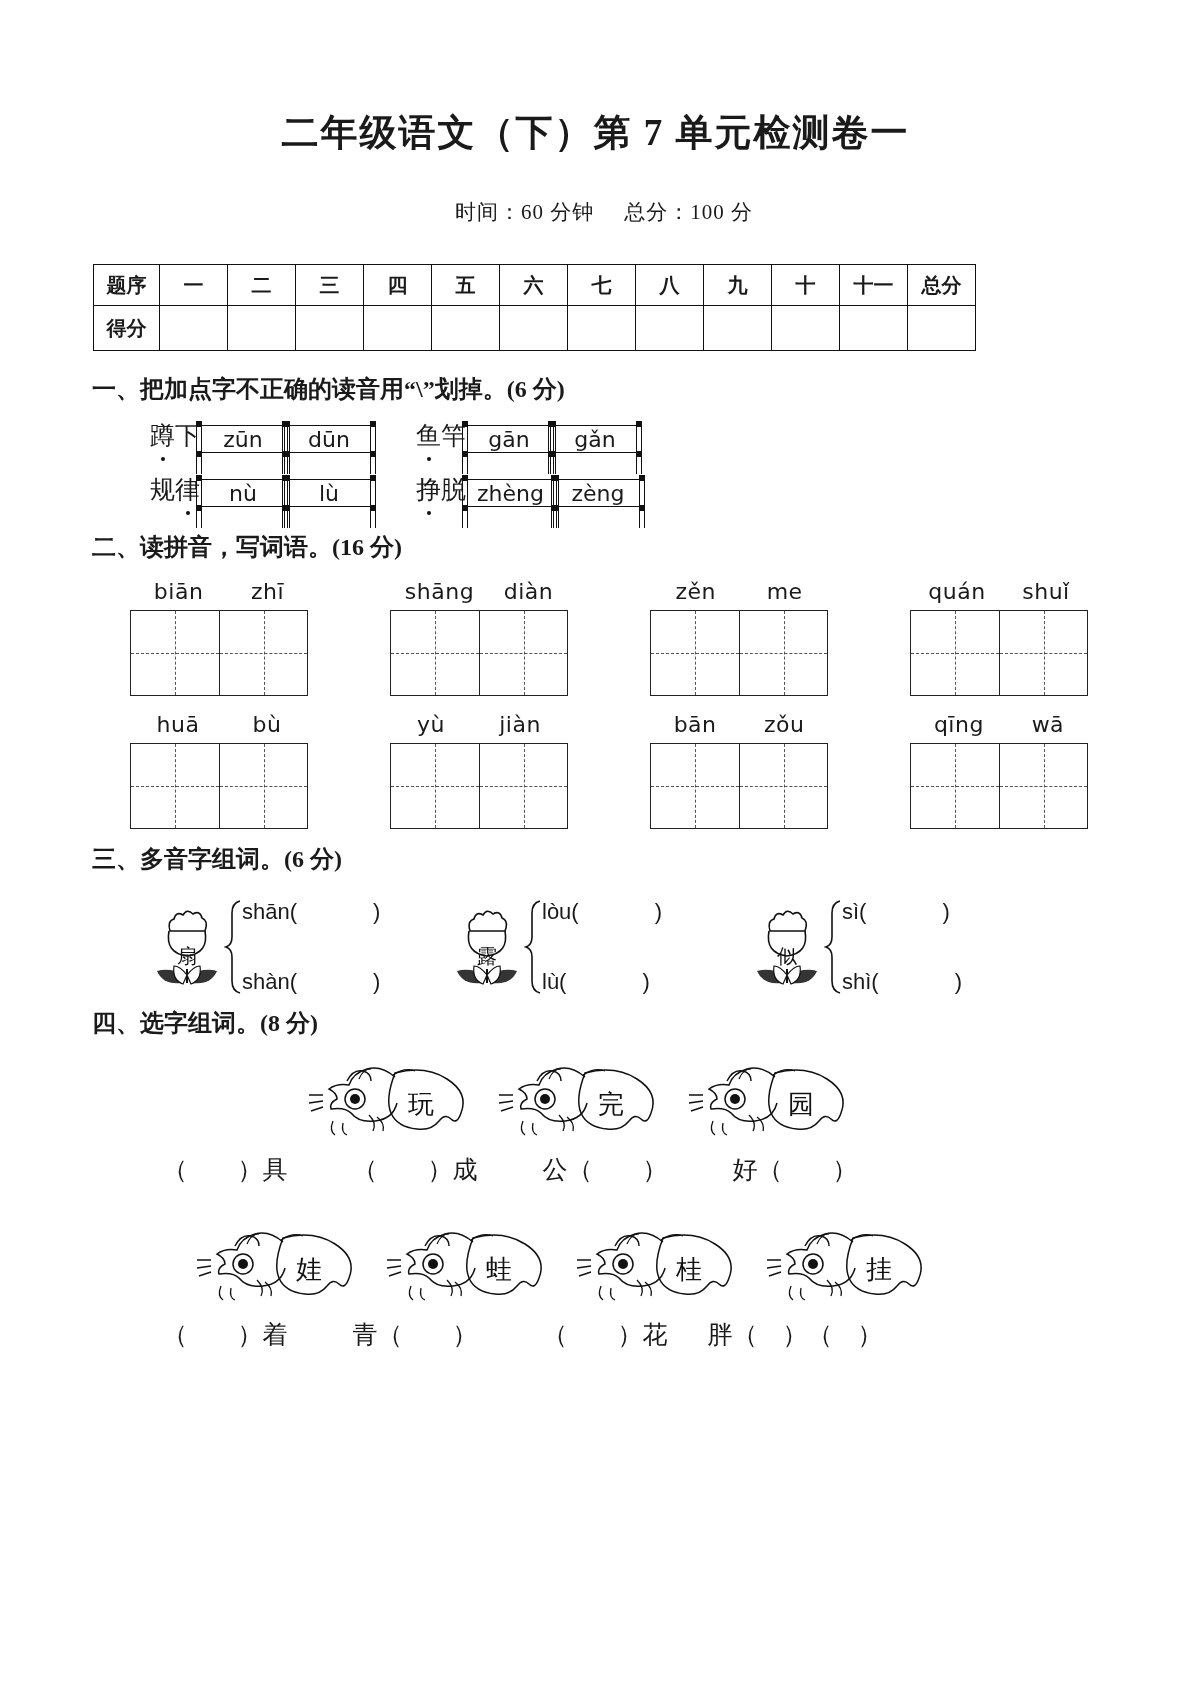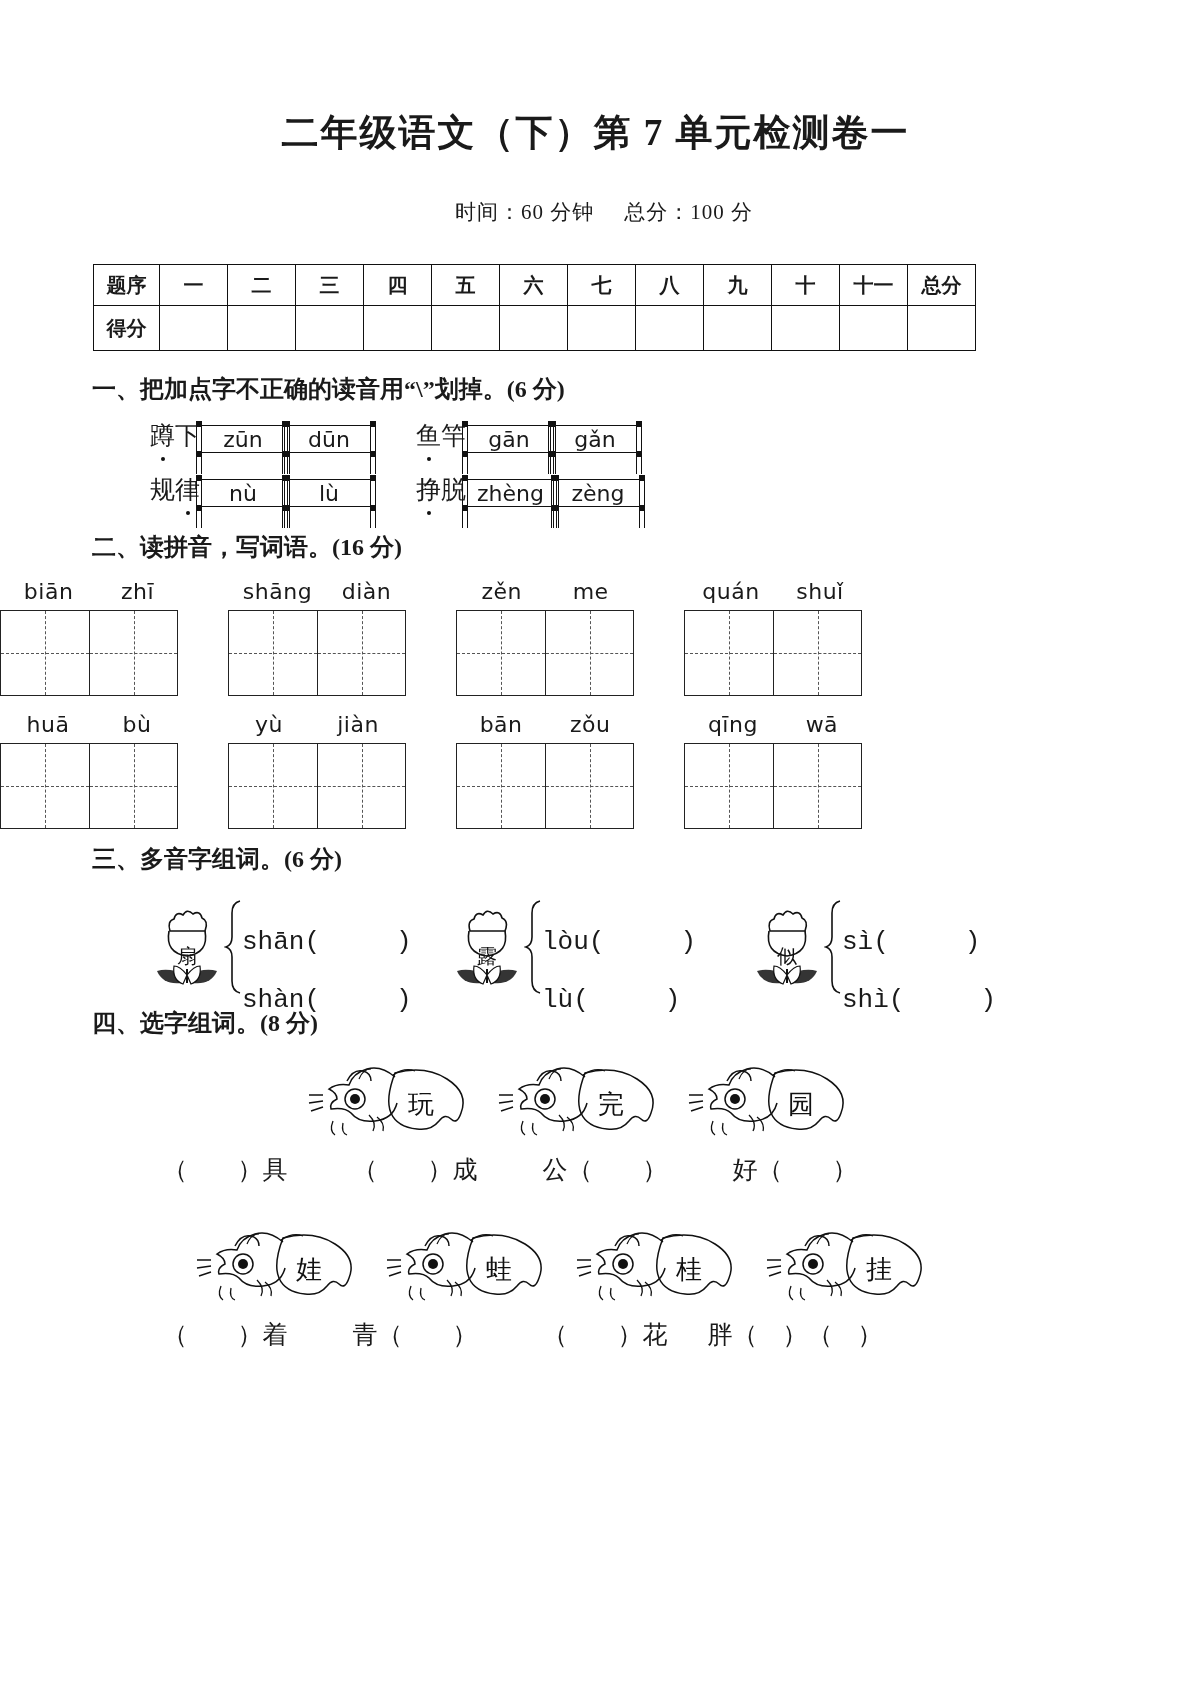--- a/index.html
+++ b/index.html
@@ -106,21 +106,21 @@
   .scroll-box .nub {
     position: absolute; width: 6px; height: 6px; background: #111;
   }
   .nub.tl { top: -5px; left: -6px; }
   .nub.bl { bottom: -5px; left: -6px; }
   .nub.tr { top: -5px; right: -6px; }
   .nub.br { bottom: -5px; right: -6px; }
 
   
   .ex2 { margin-top: 18px; }
-  .ex2-row { display: flex; margin-top: 16px; }
+  .ex2-row { display: flex; margin-left: 130px; margin-top: 16px; gap: 32px; }
   .ex2-item { width: 228px; }
   .ex2-pinyin {
     font-size: 22px;
     font-family: "DejaVu Sans", sans-serif;
     text-align: center;
     width: 178px;
     display: flex;
     justify-content: space-around;
     margin-bottom: 6px;
     letter-spacing: 0.5px;
@@ -146,24 +146,23 @@
   }
 
   
   .ex3 { margin-top: 14px; }
   .ex3-row { display: flex; margin-left: 150px; margin-top: 24px; }
   .ex3-item { display: flex; align-items: center; width: 300px; }
   .flower { width: 74px; height: 92px; flex: none; }
   .brace-svg { width: 18px; height: 96px; flex: none; }
   .read-col { display: flex; flex-direction: column; justify-content: space-between; height: 96px; }
   .read-line {
-    font-size: 26px;
-    font-family: Liberation Mono, monospace;
+    font-size: 22px;
+    font-family: Liberation Sans, sans-serif;
     white-space: nowrap;
-    margin-top: 28px;
   }
   .read-line .paren-gap { display: inline-block; width: 76px; }
 
   
   .ex4 { margin-top: 12px; }
   .frog-row { display: flex; margin-top: 16px; }
   .frog-cell { width: 190px; display: flex; justify-content: center; }
   .frog { width: 172px; height: 92px; }
   .ans-row {
     display: flex;

